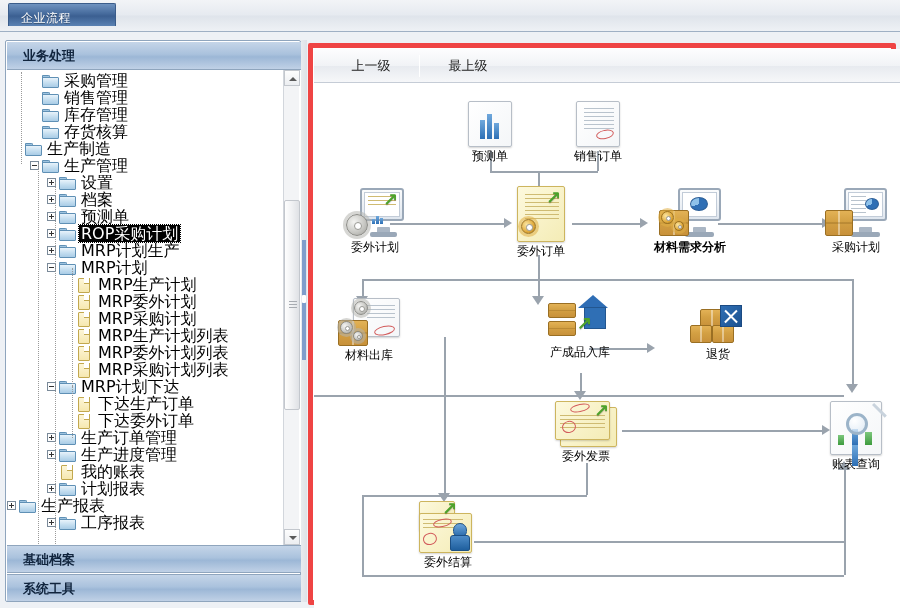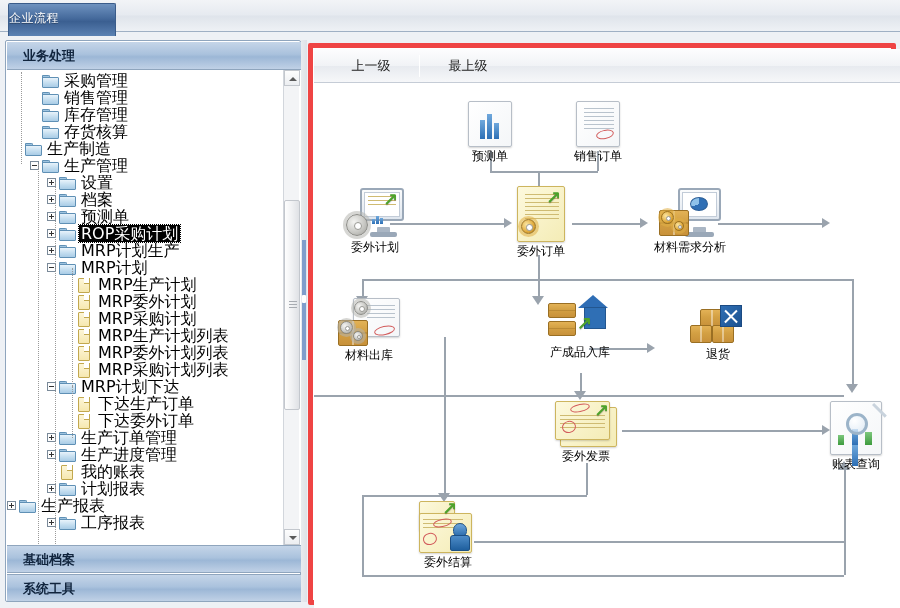--- a/index.html
+++ b/index.html
@@ -18,28 +18,29 @@
     overflow: hidden;
   }
 
   
   .tabstrip {
     position: absolute; left: 0; top: 0; width: 900px; height: 32px;
     background: linear-gradient(to bottom, #f2f4f7 0%, #e6eaf0 48%, #dfe4eb 52%, #eef1f5 100%);
     border-bottom: 1px solid #9fb0c4;
   }
   .tab-active {
-    position: absolute; left: 8px; top: 3px; width: 108px; height: 33px;
+    position: absolute; left: 8px; top: 3px; width: 108px; height: 23px;
     background: linear-gradient(to bottom, #6e92bf 0%, #456a9c 45%, #3b5f91 55%, #5b82b3 100%);
     border: 1px solid #3a5c8a;
     border-bottom: none;
     border-radius: 2px 2px 0 0;
     color: #ffffff;
     font-size: 12px;
     line-height: 28px;
+    padding-left: 12px;
     letter-spacing: 0.5px;
     text-shadow: 0 1px 0 rgba(0,0,0,0.35);
   }
 
   
   .leftpanel {
     position: absolute; left: 5px; top: 40px; width: 296px; height: 562px;
     background: #ffffff;
     border: 1px solid #8fa5bd;
     border-radius: 2px;
@@ -569,39 +570,62 @@
               <i></i>
               <i></i>
               <i></i>
           </div>
           <div class="arrow-green" style="left:38px; top:14px;"></div>
           <div class="gear gold" style="left:4px; bottom:8px; width:15px; height:15px;"></div>
         </div>
         <div class="cap">委外订单</div>
       </div>
 
-      <div class="node" id="n-analysis" style="left:328px; top:105px; width:96px;">
+      <div class="node" id="n-analysis" style="left:328px; top:105px; width:96px;font-weight:bold;">
         <div class="nicon" style="width:62px;height:50px;">
           <div class="monitor" style="right:0;top:0;width:70%;height:66%;">
             <div class="screen">
               <div class="pie" style="left:22%; top:18%; width:54%; height:60%;"></div>
             </div>
           </div>
           <div class="mon-stand"></div>
           <div class="mon-base"></div>
           <div class="box3d" style="left:0; bottom:2px; width:30px; height:26px;">
             <div class="tape"></div>
               <div class="band"></div>
           </div>
           <div class="gear gold" style="left:2px; bottom:14px; width:13px; height:13px;"></div>
           <div class="gear gold" style="left:15px; bottom:7px; width:10px; height:10px;"></div>
         </div>
         <div class="cap">材料需求分析</div>
       </div>
 
+      <div class="node" id="n-purchplan" style="left:506px; top:105px; width:72px;">
+        <div class="nicon" style="width:62px;height:50px;">
+          <div class="monitor" style="right:0;top:0;width:70%;height:66%;">
+            <div class="screen">
+              <div class="lines" style="left:6%;top:12%;right:48%;bottom:14%;">
+                <i></i>
+                  <i></i>
+                  <i></i>
+                  <i></i>
+                  <i></i>
+              </div>
+              <div class="pie" style="left:50%; top:20%; width:42%; height:52%;"></div>
+            </div>
+          </div>
+          <div class="mon-stand"></div>
+          <div class="mon-base"></div>
+          <div class="box3d" style="left:0; bottom:2px; width:28px; height:26px;">
+            <div class="tape"></div>
+              <div class="band"></div>
+          </div>
+        </div>
+        <div class="cap">采购计划</div>
+      </div>
 
       <div class="node" id="n-matout" style="left:12px; top:215px; width:86px;">
         <div class="nicon" style="width:62px;height:48px;">
           <div class="doc-page" style="left:24%; top:0; width:76%; height:82%;"></div>
           <div class="lines" style="left:46%;top:14%;right:8%;bottom:24%;">
             <i></i>
               <i></i>
               <i></i>
               <i></i>
           </div>

